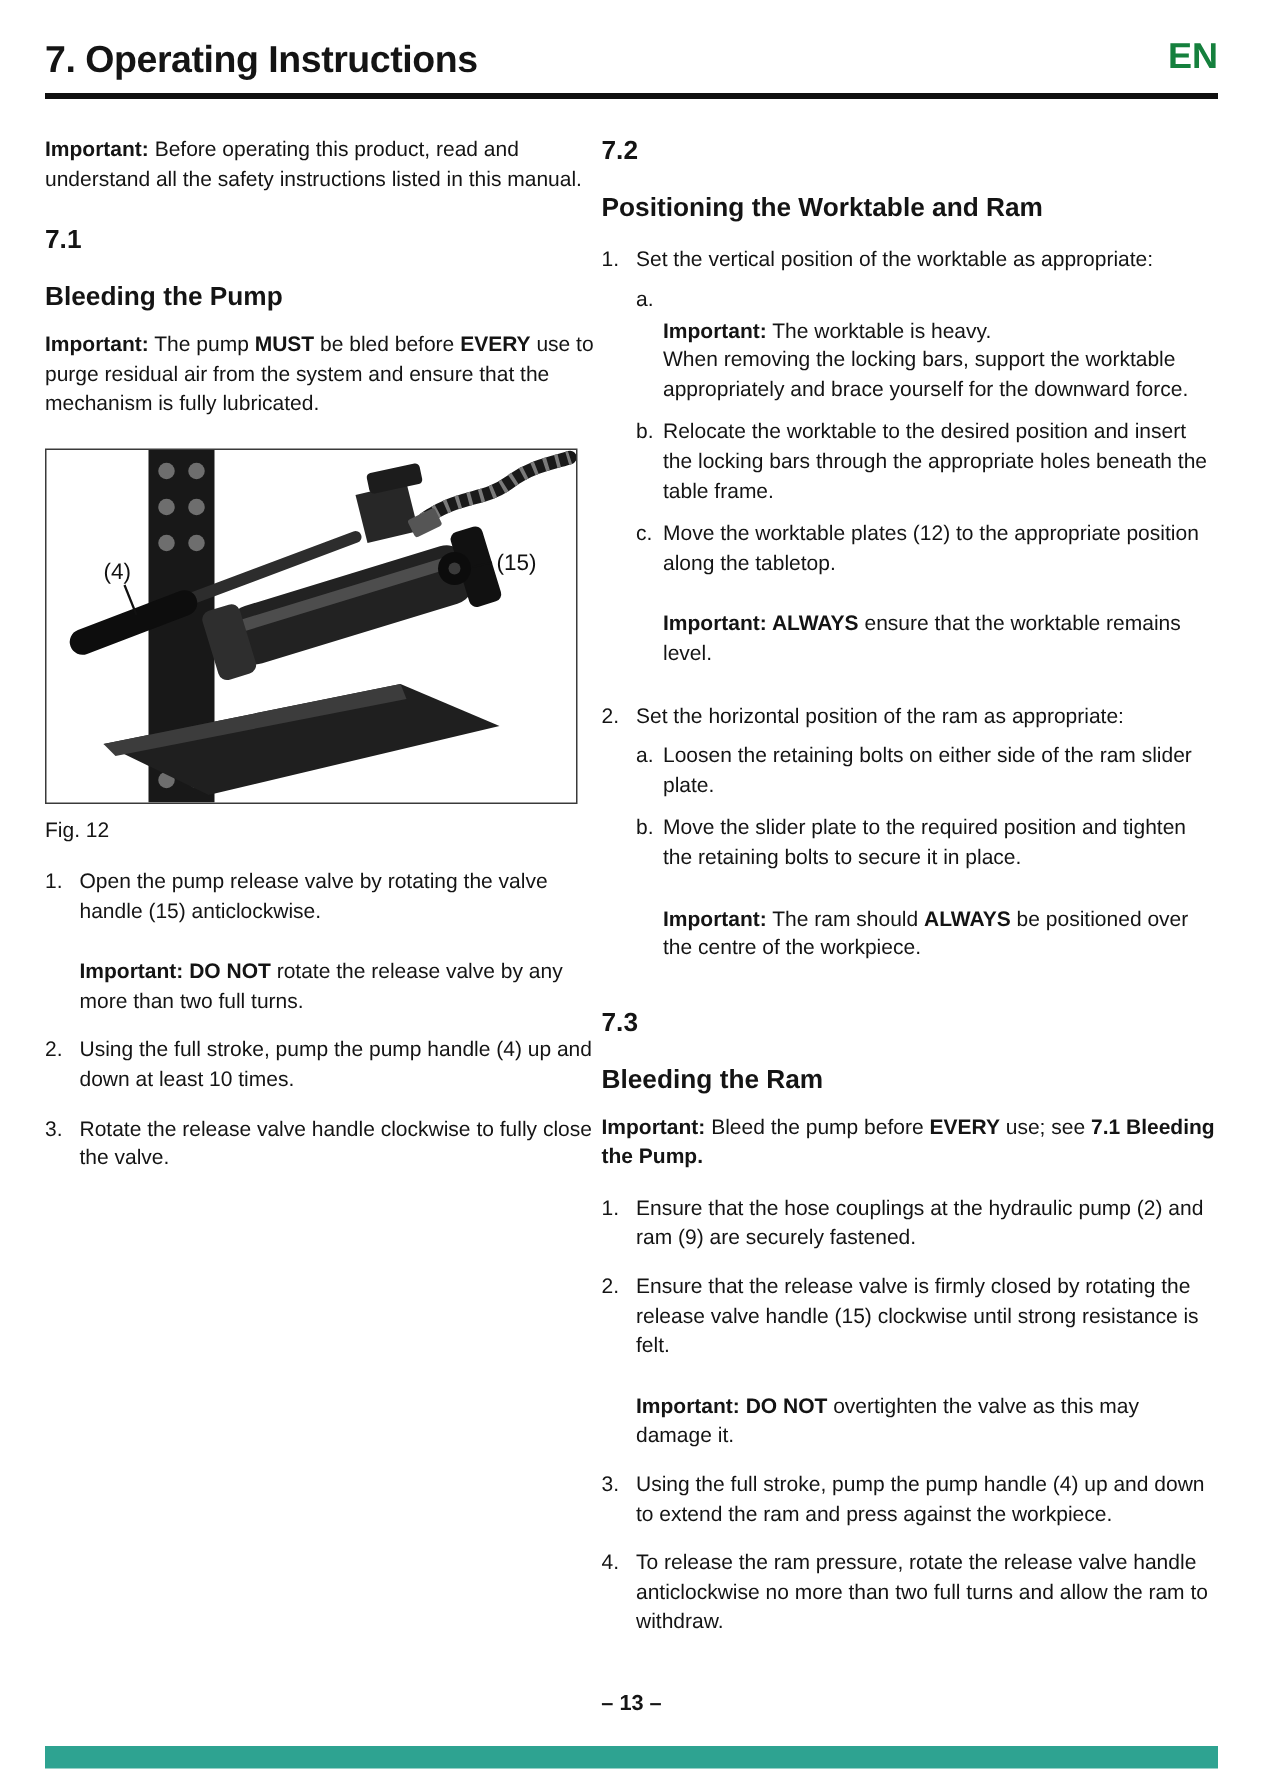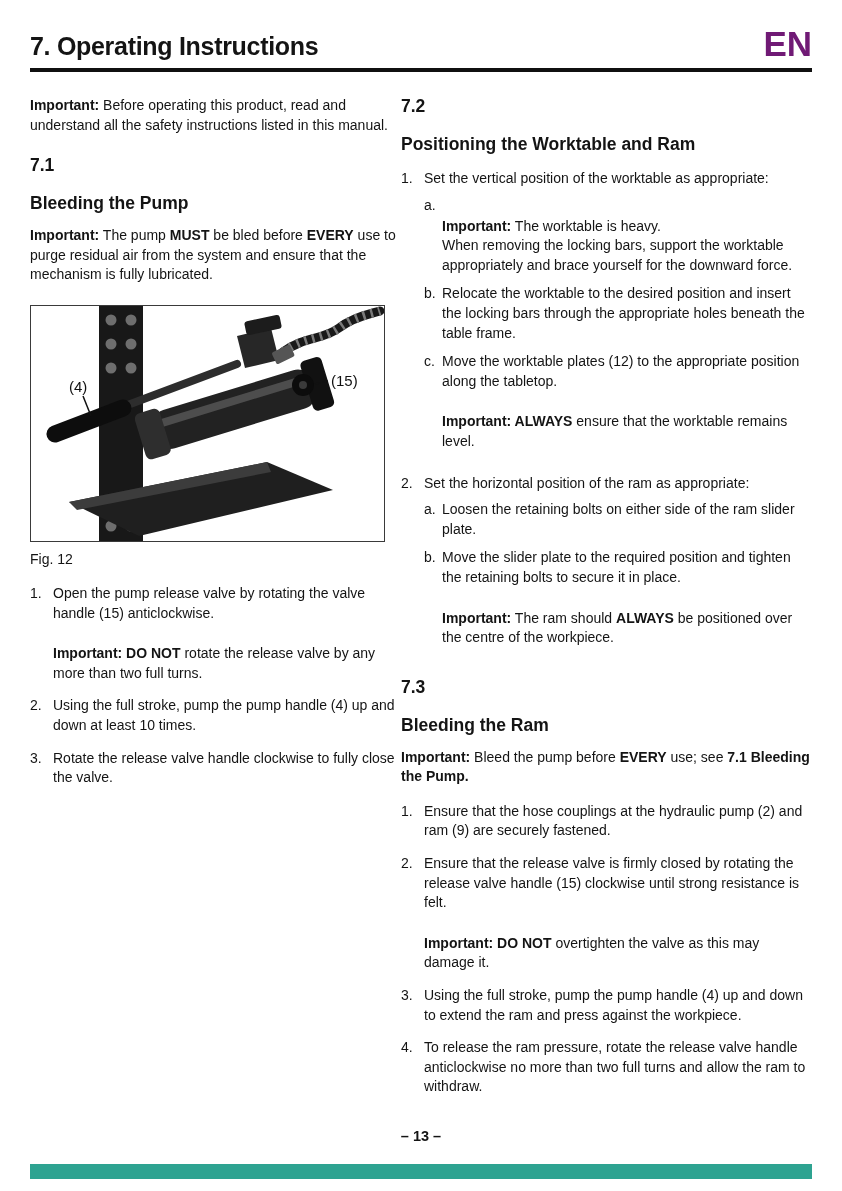--- a/index.html
+++ b/index.html
@@ -3,23 +3,23 @@
 <meta charset="utf-8">
 <style>
   * { box-sizing: border-box; }
   html, body { margin:0; padding:0; background:#ffffff; }
   .page {
     width:842px; height:1191px; position:relative; background:#fff;
     padding:26px 30px 0 30px;
     font-family:"Liberation Sans", sans-serif; color:#141414;
     overflow:hidden;
   }
-  .page-header { display:flex; justify-content:space-between; align-items:flex-end; }
+  .page-header { display:flex; justify-content:space-between; align-items:flex-start; }
   .page-title { font-size:25px; font-weight:700; margin:0; letter-spacing:-0.3px; }
-  .lang-badge { font-size:35px; font-weight:700; color:#701a75; line-height:1; }
+  .lang-badge { font-size:24px; font-weight:700; color:#15803d; line-height:1; }
   .header-rule { height:4px; background:#101010; margin-top:7px; }
   .columns { display:flex; margin-top:24px; }
   .col-left { width:371px; flex:none; }
   .col-right { flex:1; min-width:0; }
   .para { font-size:14px; line-height:1.4; margin:0 0 15px; }
   b { font-weight:700; }
   .section-heading { display:flex; gap:17px; font-size:17.5px; font-weight:700; margin:20px 0 12px;flex-direction:column; }
   .section-heading.first { margin-top:0; }
   .steps { margin-top:14px; }
   .step { display:flex; font-size:14px; line-height:1.4; margin-bottom:13px; }

